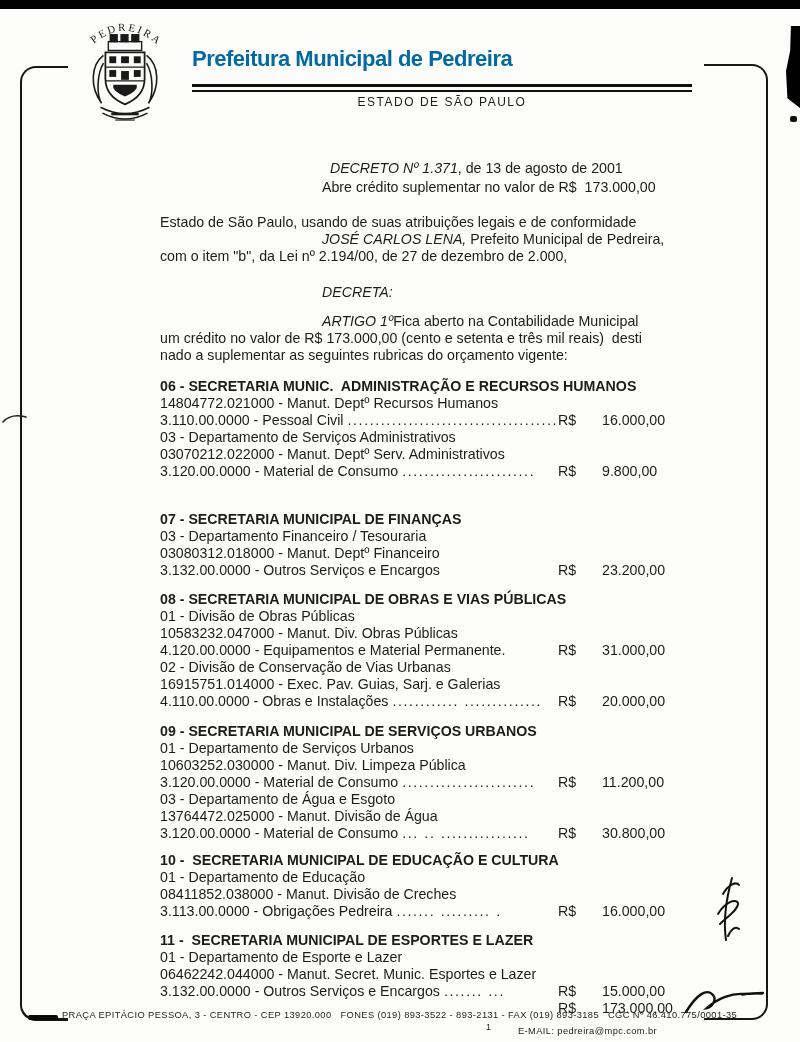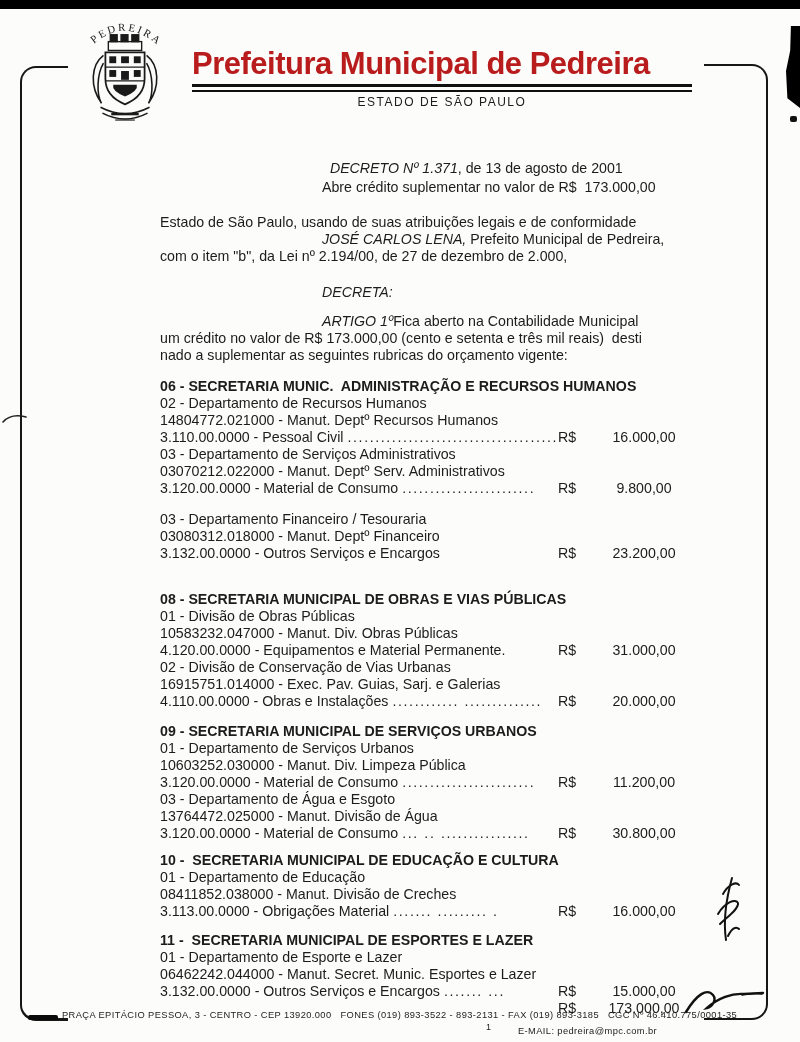--- a/index.html
+++ b/index.html
@@ -18,42 +18,42 @@
   
   .frame-left{left:20px;top:66px;width:46px;height:950px;
     border-left:2px solid #161616;border-top:2px solid #161616;border-bottom:3px solid #161616;
     border-top-left-radius:16px;border-bottom-left-radius:16px;}
   .frame-right{left:704px;top:64px;width:62px;height:952px;
     border-right:2px solid #161616;border-top:2px solid #161616;border-bottom:2px solid #161616;
     border-top-right-radius:16px;border-bottom-right-radius:16px;}
   .bottom-dash{left:28px;top:1015px;width:30px;height:5px;background:#0a0a0a;border-radius:2px;}
   
   .logo{left:76px;top:12px;width:98px;height:120px;}
-  .title{left:192px;top:46px;width:510px;font-size:31px;font-weight:700;
-    letter-spacing:-0.5px;white-space:pre;color:#b91c1c;}
+  .title{left:192px;top:46px;width:510px;font-size:22px;font-weight:700;
+    letter-spacing:-0.5px;white-space:pre;color:#0369a1;}
   .rule1{left:192px;top:84px;width:500px;height:3px;background:#101010;}
   .rule2{left:192px;top:90px;width:500px;height:2px;background:#101010;}
   .subtitle{left:192px;top:95px;width:500px;text-align:center;font-size:12px;
     letter-spacing:1.5px;white-space:pre;}
   
   .doc{left:160px;width:548px;font-size:14.2px;line-height:17px;}
   .line{white-space:pre;}
   .ind{padding-left:162px;}
   .bi{font-weight:400;font-style:italic;}
   .gap-sm{}
   
   .sec{left:160px;width:526px;font-size:14.2px;line-height:17px;}
   .sec-title{font-weight:700;white-space:pre;height:17px;}
   .row{display:flex;align-items:baseline;height:17px;}
   .lbl{white-space:pre;flex:0 0 auto;}
   .leader{flex:1 1 auto;min-width:0;overflow:hidden;white-space:pre;
     letter-spacing:1.6px;padding-left:4px;}
   .cur{flex:0 0 auto;min-width:44px;}
   .cur:empty{min-width:0;}
-  .amt{flex:0 0 auto;min-width:84px;text-align:center;}
+  .amt{flex:0 0 auto;min-width:84px;text-align:left;}
   .amt:empty{min-width:0;}
   
   .footer1{left:62px;top:1010px;width:700px;font-size:9.3px;letter-spacing:0.4px;white-space:pre;color:#222;}
   .footer-home{left:103px;top:1026px;font-size:9.3px;letter-spacing:0.4px;white-space:pre;color:#222;margin-top:47px;}
   .footer-page{left:486px;top:1022px;font-size:9px;color:#222;}
   .footer-email{left:518px;top:1026px;font-size:9.3px;letter-spacing:0.4px;white-space:pre;color:#222;}
   svg{display:block;}
 </style>
 </head>
 <body>
@@ -123,26 +123,20 @@
 
 <div class="abs doc" style="top:313px">
   <div class="line ind"><span class="bi">ARTIGO 1º</span><span class="gap-sm">Fica aberto na Contabilidade Municipal</span></div>
   <div class="line">um crédito no valor de R$ 173.000,00 (cento e setenta e três mil reais)  desti</div>
   <div class="line">nado a suplementar as seguintes rubricas do orçamento vigente:</div>
 </div>
 
 <div class="abs sec" style="top:378px">
   <div class="sec-title">06 - SECRETARIA MUNIC.  ADMINISTRAÇÃO E RECURSOS HUMANOS</div>
   <div class="row">
-      <span class="lbl">02 - Departamento de Recursos Humanos</span>
-      <span class="leader"></span>
-      <span class="cur"></span>
-      <span class="amt"></span>
-    </div>
-  <div class="row">
       <span class="lbl">14804772.021000 - Manut. Deptº Recursos Humanos</span>
       <span class="leader"></span>
       <span class="cur"></span>
       <span class="amt"></span>
     </div>
   <div class="row">
       <span class="lbl">3.110.00.0000 - Pessoal Civil</span>
       <span class="leader">.......................................</span>
       <span class="cur">R$</span>
       <span class="amt">16.000,00</span>
@@ -161,20 +155,21 @@
     </div>
   <div class="row">
       <span class="lbl">3.120.00.0000 - Material de Consumo</span>
       <span class="leader">........................</span>
       <span class="cur">R$</span>
       <span class="amt">9.800,00</span>
     </div>
 </div>
 
 <div class="abs sec" style="top:511px">
+  <div class="sec-title">07 - SECRETARIA MUNICIPAL DE FINANÇAS</div>
   <div class="row">
       <span class="lbl">03 - Departamento Financeiro / Tesouraria</span>
       <span class="leader"></span>
       <span class="cur"></span>
       <span class="amt"></span>
     </div>
   <div class="row">
       <span class="lbl">03080312.018000 - Manut. Deptº Financeiro</span>
       <span class="leader"></span>
       <span class="cur"></span>
@@ -276,21 +271,21 @@
       <span class="cur"></span>
       <span class="amt"></span>
     </div>
   <div class="row">
       <span class="lbl">08411852.038000 - Manut. Divisão de Creches</span>
       <span class="leader"></span>
       <span class="cur"></span>
       <span class="amt"></span>
     </div>
   <div class="row">
-      <span class="lbl">3.113.00.0000 - Obrigações Material</span>
+      <span class="lbl">3.113.00.0000 - Obrigações Pedreira</span>
       <span class="leader">....... ......... .</span>
       <span class="cur">R$</span>
       <span class="amt">16.000,00</span>
     </div>
 </div>
 
 <div class="abs sec" style="top:932px">
   <div class="sec-title">11 -  SECRETARIA MUNICIPAL DE ESPORTES E LAZER</div>
   <div class="row">
       <span class="lbl">01 - Departamento de Esporte e Lazer</span>

